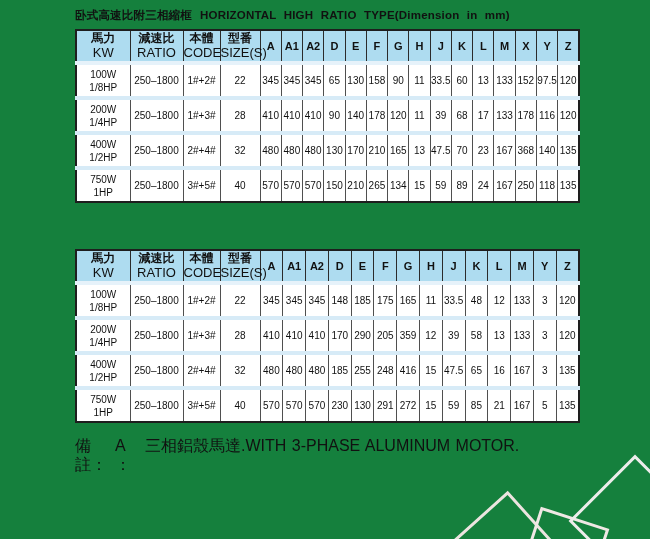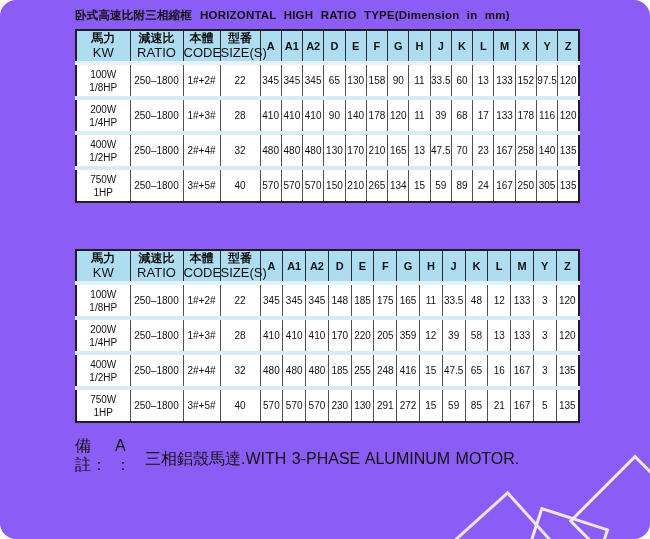--- a/index.html
+++ b/index.html
@@ -1,24 +1,23 @@
 <!DOCTYPE html>
 <html><head>
 <meta charset="utf-8">
 <style>
   html, body { margin: 0; padding: 0; background: #fff; }
   .page {
     position: relative;
     width: 650px;
     height: 539px;
-    background: #8b5cf6;
+    background: #15803d;
     overflow: hidden;
     font-family: "Liberation Sans", "DejaVu Sans", sans-serif;
     color: #111;
-    border-radius: 16px;
   }
   .content {
     position: absolute;
     left: 75px;
     top: 8px;
     width: 505px;
   }
   .sec-title {
     font-size: 11.5px;
     font-weight: bold;
@@ -74,21 +73,21 @@
   .notes {
     display: flex;
     margin-top: 13px;
     font-size: 16px;
     line-height: 1.2;
   }
   .notes-label { width: 40px; flex: 0 0 40px; }
   .notes-items { display: flex; flex-direction: column; gap: 9px; }
   .note-item { display: flex; }
   .note-code { width: 30px; flex: 0 0 30px; }
-  .note-text { word-spacing: 1px; margin-top: 13px; }
+  .note-text { word-spacing: 1px; }
 
   .wm {
     position: absolute;
     border: 3px solid #ece4e0;
     background: transparent;
   }
   .wm-1 { width: 68px; height: 68px; left: 468px; top: 506px; transform: rotate(48deg); }
   .wm-2 { width: 66px; height: 66px; left: 528px; top: 516px; transform: rotate(18deg); border-color: #efe8e4; }
   .wm-3 { width: 88px; height: 88px; left: 588px; top: 474px; transform: rotate(45deg); border-color: #edeceb; }
 </style>
@@ -215,21 +214,21 @@
               <td>480</td>
               <td>130</td>
               <td>170</td>
               <td>210</td>
               <td>165</td>
               <td>13</td>
               <td>47.5</td>
               <td>70</td>
               <td>23</td>
               <td>167</td>
-              <td>258</td>
+              <td>368</td>
               <td>140</td>
               <td>135</td>
             </tr>
             <tr>
               <td>750W
 1HP</td>
               <td>250–1800</td>
               <td>3#+5#</td>
               <td>40</td>
               <td>570</td>
@@ -238,21 +237,21 @@
               <td>150</td>
               <td>210</td>
               <td>265</td>
               <td>134</td>
               <td>15</td>
               <td>59</td>
               <td>89</td>
               <td>24</td>
               <td>167</td>
               <td>250</td>
-              <td>305</td>
+              <td>118</td>
               <td>135</td>
             </tr>
           </tbody>
       </table>
     </div>
 
     <div class="section section-2">
       <table class="spec">
         <colgroup>
             <col class="wcol-0">
@@ -333,21 +332,21 @@
             <tr>
               <td>200W
 1/4HP</td>
               <td>250–1800</td>
               <td>1#+3#</td>
               <td>28</td>
               <td>410</td>
               <td>410</td>
               <td>410</td>
               <td>170</td>
-              <td>220</td>
+              <td>290</td>
               <td>205</td>
               <td>359</td>
               <td>12</td>
               <td>39</td>
               <td>58</td>
               <td>13</td>
               <td>133</td>
               <td>3</td>
               <td>120</td>
             </tr>

